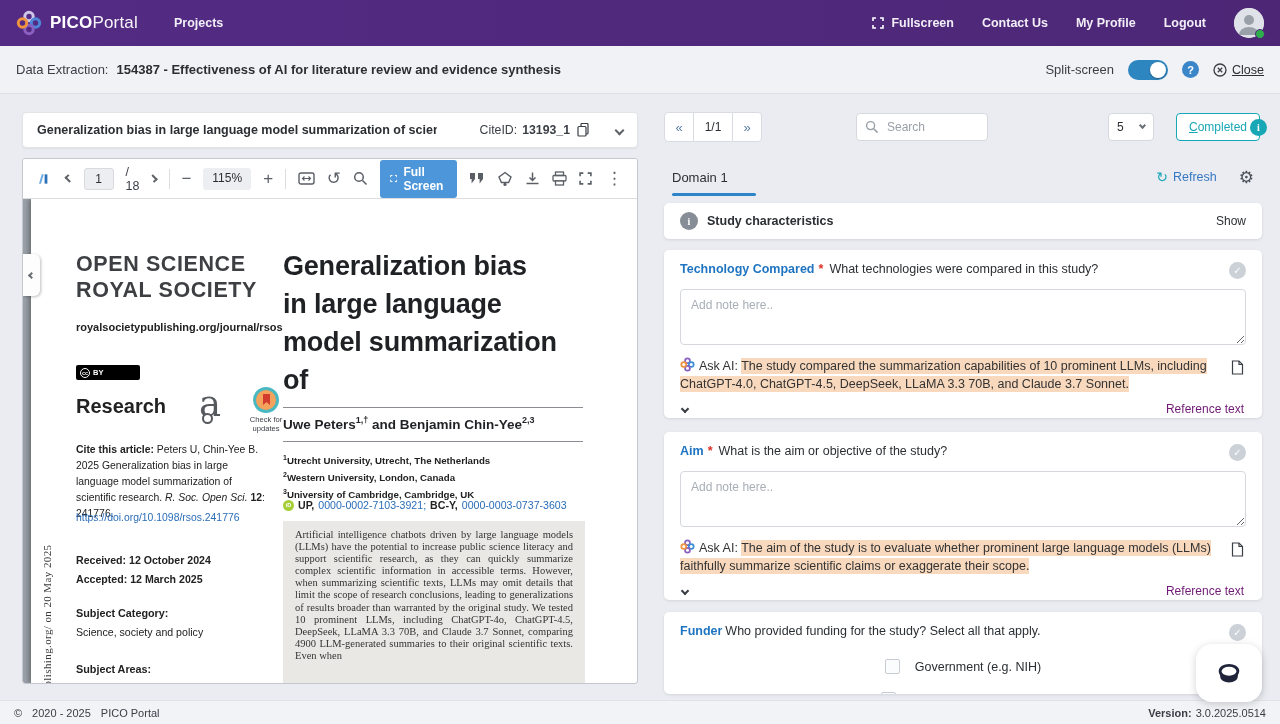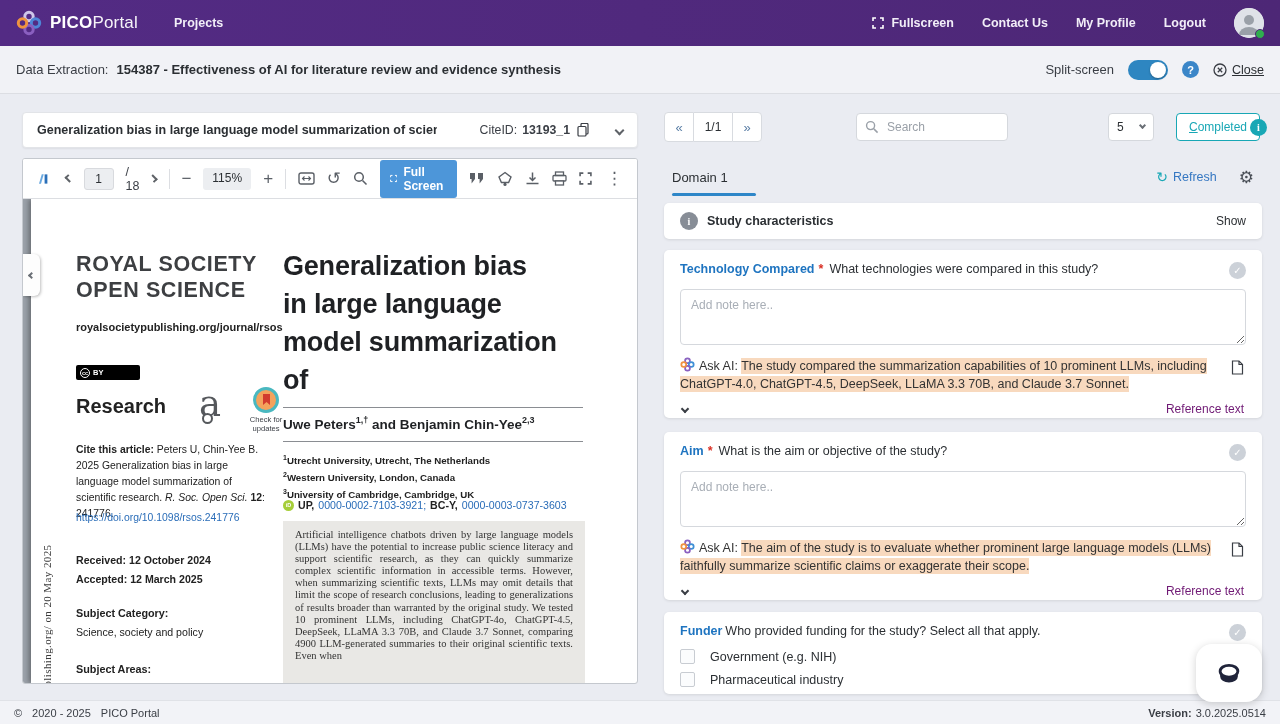--- a/index.html
+++ b/index.html
@@ -89,21 +89,21 @@
   .orcid-ic { width:11px; height:11px; border-radius:50%; background:#a6ce39; color:#fff; font-size:5.5px; font-weight:700; display:flex; align-items:center; justify-content:center; }
   .abstract-box { position:absolute; left:252px; top:322px; width:302px; height:170px; background:#e9e8e5; padding:8px 12px; font-family:"Liberation Serif", serif; font-size:10.5px; line-height:12.1px; color:#333; text-align:justify; overflow:hidden; }
 
   
   .rp-controls { position:absolute; left:664px; top:112px; width:600px; height:30px; display:flex; align-items:center; }
   .pg-group { display:flex; }
   .pg-btn { width:30px; height:30px; background:#fff; border:1px solid #d8dbe0; display:flex; align-items:center; justify-content:center; font-size:13px; color:#5b7fa6; cursor:pointer; }
   .pg-btn.first { border-radius:4px 0 0 4px; }
   .pg-btn.last { border-radius:0 4px 4px 0; }
   .pg-current { min-width:38px; height:30px; background:#fff; border-top:1px solid #d8dbe0; border-bottom:1px solid #d8dbe0; display:flex; align-items:center; justify-content:center; font-size:12px; color:#2b2f33; }
-  .search-wrap { position:absolute; left:192px; top:1px; width:152px; height:28px; }
+  .search-wrap { position:absolute; left:192px; top:1px; width:132px; height:28px; }
   .search-input { width:100%; height:100%; border:1px solid #d5d8dd; border-radius:4px; background:#fff; padding:0 8px 0 30px; font-size:12px; color:#2b2f33; outline:none; font-family:"Liberation Sans",sans-serif; }
   .search-input::placeholder { color:#9aa0a8; }
   .search-ic { position:absolute; left:9px; top:7px; }
   .size-select { position:absolute; left:444px; top:1px; width:46px; height:28px; background:#fff; border:1px solid #d5d8dd; border-radius:4px; display:flex; align-items:center; justify-content:space-between; padding:0 8px; font-size:12px; color:#2b2f33; cursor:pointer; }
   .size-select .chev { width:5px; height:5px; border-color:#6a6f76; margin-top:-3px; }
   .completed-btn { position:absolute; left:512px; top:1px; height:28px; padding:0 12px; background:#fff; border:1px solid #18a7b5; border-radius:4px; color:#18a7b5; font-size:12px; display:flex; align-items:center; cursor:pointer; }
   .completed-btn .u { text-decoration:underline; }
   .info-circle { position:absolute; left:586px; top:7px; width:17px; height:17px; border-radius:50%; background:#18a7b5; color:#fff; font-size:10px; font-weight:700; font-family:"Liberation Serif",serif; display:flex; align-items:center; justify-content:center; cursor:pointer; }
 
   .rp-tabs { position:absolute; left:664px; top:158px; width:600px; height:38px; display:flex; align-items:center; }
@@ -131,21 +131,21 @@
   .note-area::placeholder { color:#a8aeb6; }
   .ai-row { position:relative; margin-top:8px; padding-right:30px; font-size:12.5px; line-height:17.5px; color:#333; }
   .ai-clover { vertical-align:-2px; margin-right:4px; }
   .ai-label { color:#333; }
   .ai-answer { background:#f8d9be; padding:1px 0; box-decoration-break:clone; -webkit-box-decoration-break:clone; }
   .ai-copy { position:absolute; right:2px; top:3px; cursor:pointer; }
   .q-foot { display:flex; align-items:center; margin-top:9px; padding:0 2px 2px; }
   .q-foot .chev { width:6px; height:6px; border-color:#3a3e45; cursor:pointer; }
   .ref-text { margin-left:auto; font-size:12px; color:#701a75; cursor:pointer; }
 
-  .chk-row { display:flex; align-items:center; gap:15px; margin-top:8px; }
+  .chk-row { display:flex; align-items:center; gap:15px; margin-top:18px;justify-content:center; }
   .chk-box { width:15px; height:15px; border:1px solid #c8ccd2; border-radius:2px; background:#fbfcfd; cursor:pointer; flex:0 0 15px; }
   .chk-text { font-size:12.5px; color:#2b2f33; }
 
   .widget-btn { position:absolute; left:1196px; top:644px; width:66px; height:58px; background:#fff; border-radius:16px; box-shadow:0 2px 8px rgba(0,0,0,.18); display:flex; align-items:center; justify-content:center; cursor:pointer; z-index:40; }
 
   
   .footer { position:absolute; left:0; top:700px; width:1280px; height:24px; background:#f2f3f7; border-top:1px solid #e0e2e7; display:flex; align-items:center; padding:0 14px; font-size:11px; color:#3a3e45; z-index:35; }
   .foot-left { display:flex; gap:10px; }
   .foot-right { margin-left:auto; display:flex; gap:4px; }
   .foot-right b { font-weight:700; }
@@ -288,22 +288,22 @@
 
     <div class="pdf-viewport">
       <div class="sidebar-tab">
           <span class="chev left"></span>
         </div>
       <div class="pdf-page">
 
         <div class="rot-text">yalsocietypublishing.org/ on 20 May 2025</div>
 
         <div class="journal-head">
+          <div>OPEN SCIENCE</div>
           <div>ROYAL SOCIETY</div>
-          <div>OPEN SCIENCE</div>
         </div>
         <div class="journal-site">royalsocietypublishing.org/journal/rsos</div>
         <div class="cc-badge">
           <span class="cc-circ">cc</span>
           <span class="cc-by">BY</span>
         </div>
         <div class="section-research">Research</div>
 
         <div class="oa-mark">
           <span class="oa-a">a</span>

